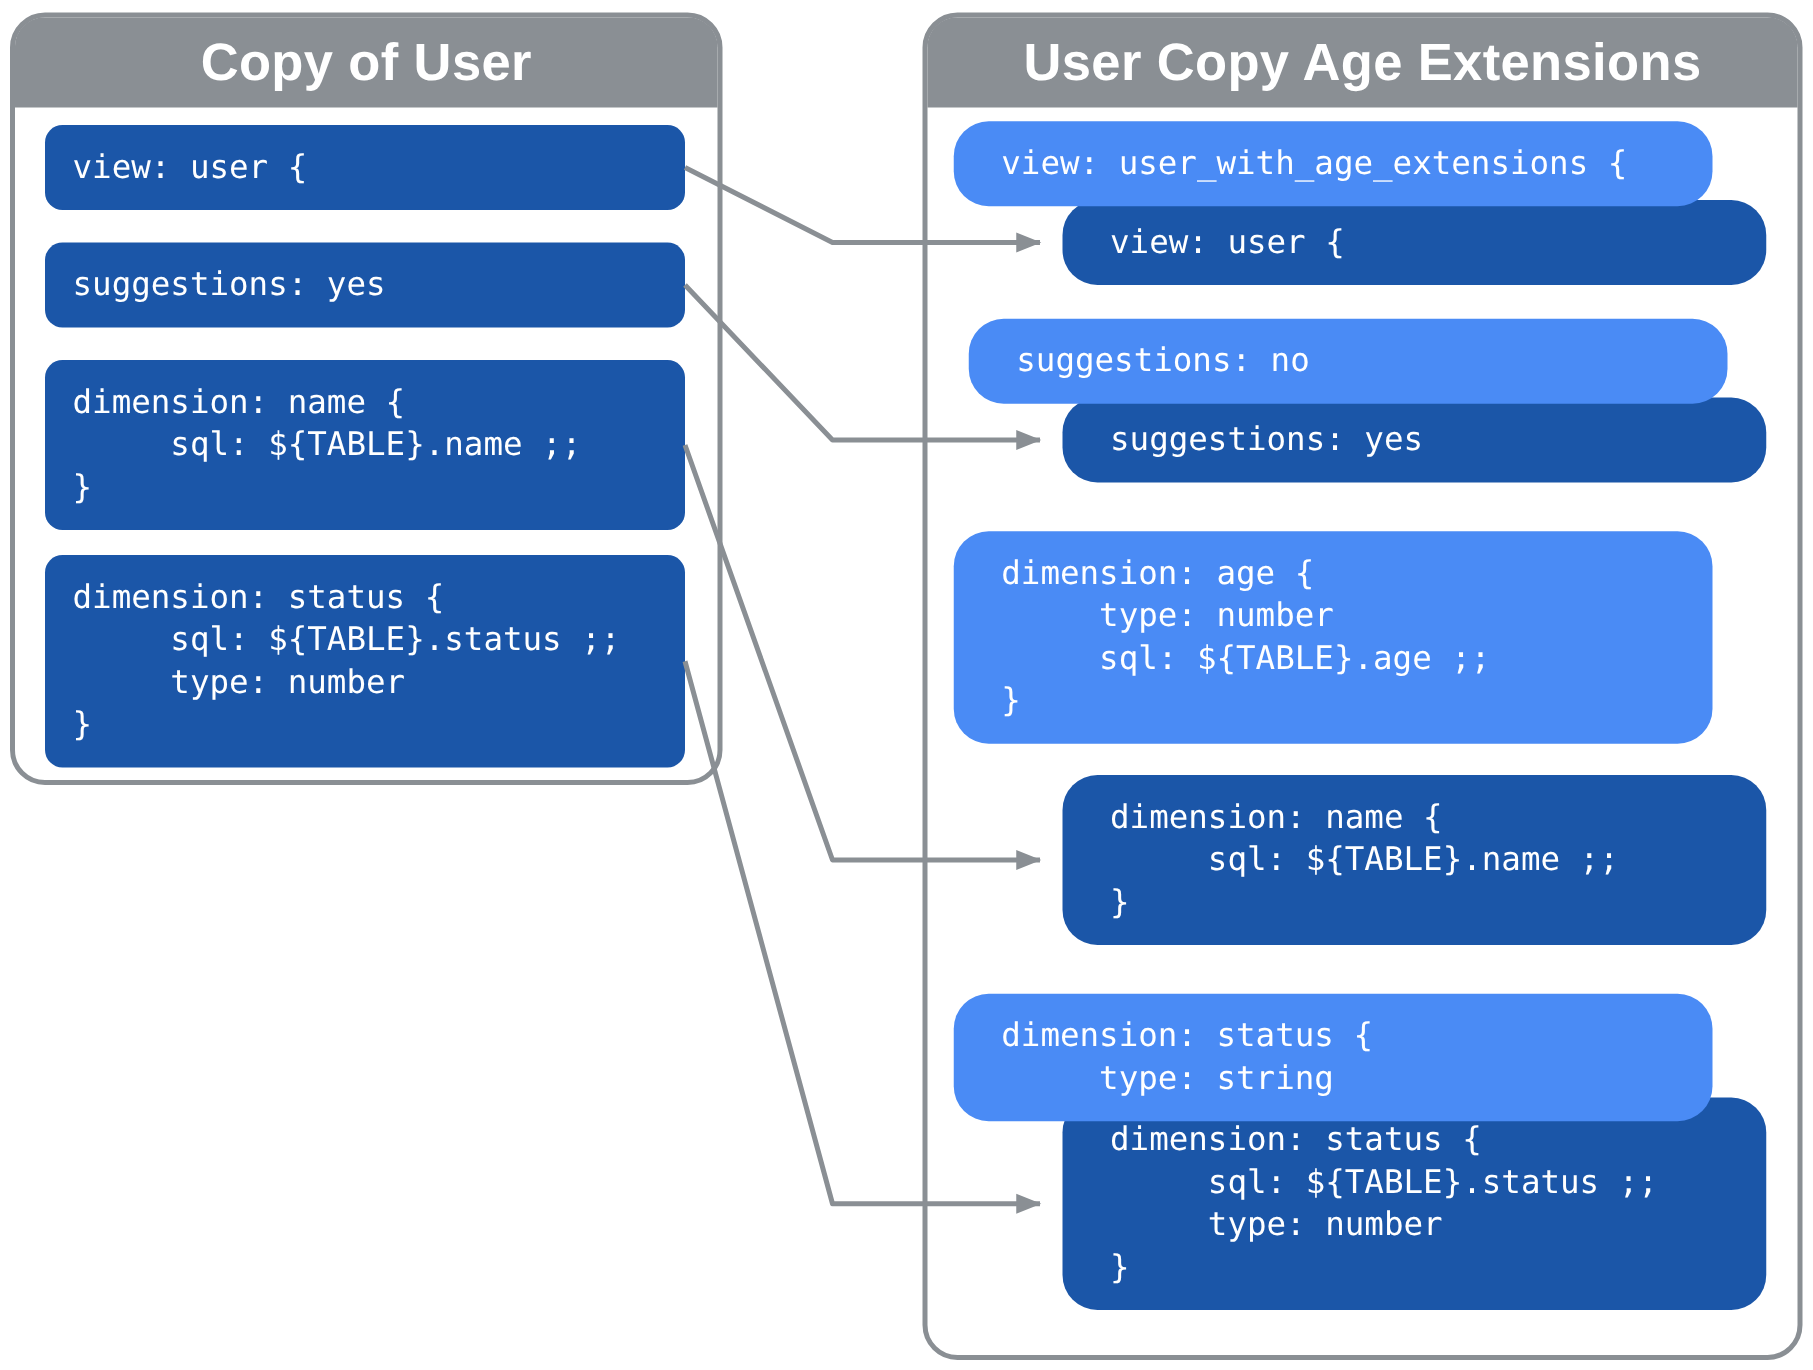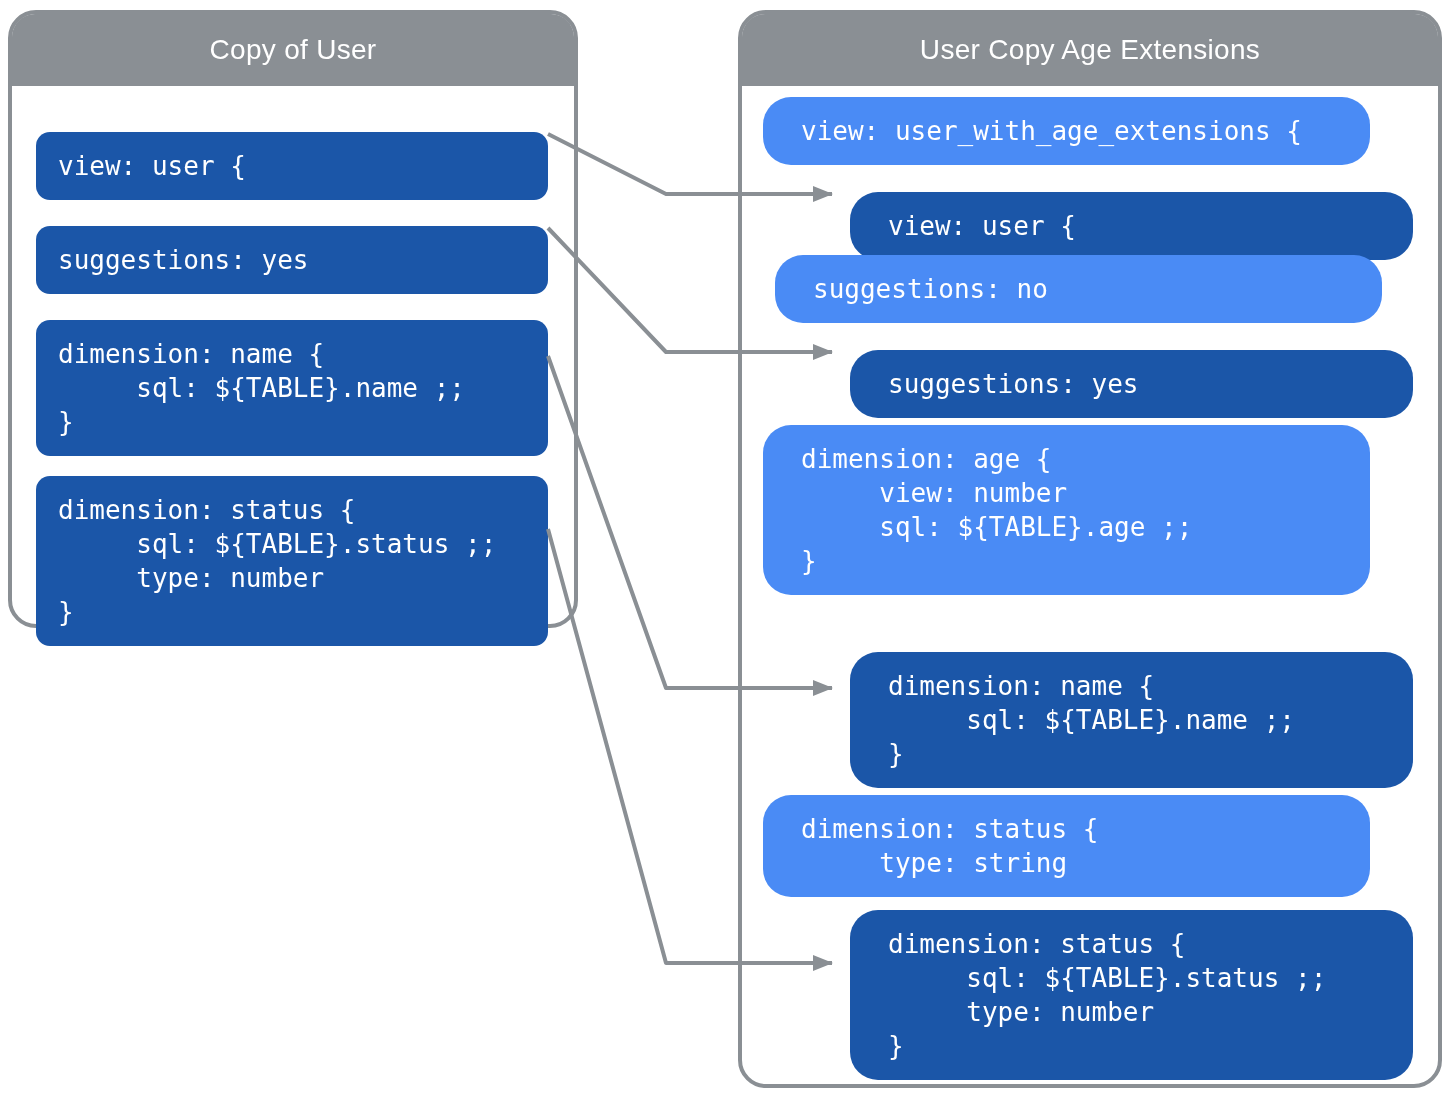--- a/index.html
+++ b/index.html
@@ -29,33 +29,33 @@
   #panel-right{left:738px;top:10px;width:704px;height:1078px;}
 
   .panel-header{
     width:100%;height:72px;
     background:var(--panel-gray);
     border-radius:23px 23px 0 0;
     display:flex;align-items:center;justify-content:center;
   }
   .panel-title{
     color:var(--text-white);
-    font-size:28px;
-    font-weight:400;
+    font-size:42px;
+    font-weight:700;
     letter-spacing:0.3px;
     font-family:"Liberation Sans", sans-serif;
   }
 
   .code-block{
     position:absolute;
     border-radius:14px;
     padding:17px 22px;
     color:var(--text-white);
   }
-  .code-block.dark{background:var(--dark-blue);z-index:1;margin-top:32px;}
+  .code-block.dark{background:var(--dark-blue);z-index:1;}
   .code-block.light{background:var(--light-blue);z-index:2;}
   .code-block.right-pad{padding:17px 38px;border-radius:28px;}
   .code-block pre{
     font-family:"DejaVu Sans Mono","Liberation Mono",monospace;
     font-size:26px;
     line-height:34px;
     white-space:pre;
     color:var(--text-white);
   }
 
@@ -106,21 +106,21 @@
         <pre>view: user_with_age_extensions {</pre>
       </div>
       <div class="code-block dark right-pad" style="left: 850px; top: 318px; width: 563px; height: 68px;">
         <pre>suggestions: yes</pre>
       </div>
       <div class="code-block light right-pad" style="left: 763px; top: 255px; width: 607px; height: 68px; margin-left: 12px;">
         <pre>suggestions: no</pre>
       </div>
       <div class="code-block light right-pad" style="left: 763px; top: 425px; width: 607px; height: 170px;">
         <pre>dimension: age {
-     view: number
+     type: number
      sql: ${TABLE}.age ;;
 }</pre>
       </div>
       <div class="code-block dark right-pad" style="left: 850px; top: 620px; width: 563px; height: 136px;">
         <pre>dimension: name {
      sql: ${TABLE}.name ;;
 }</pre>
       </div>
       <div class="code-block light right-pad" style="left: 763px; top: 795px; width: 607px; height: 102px;">
         <pre>dimension: status {

